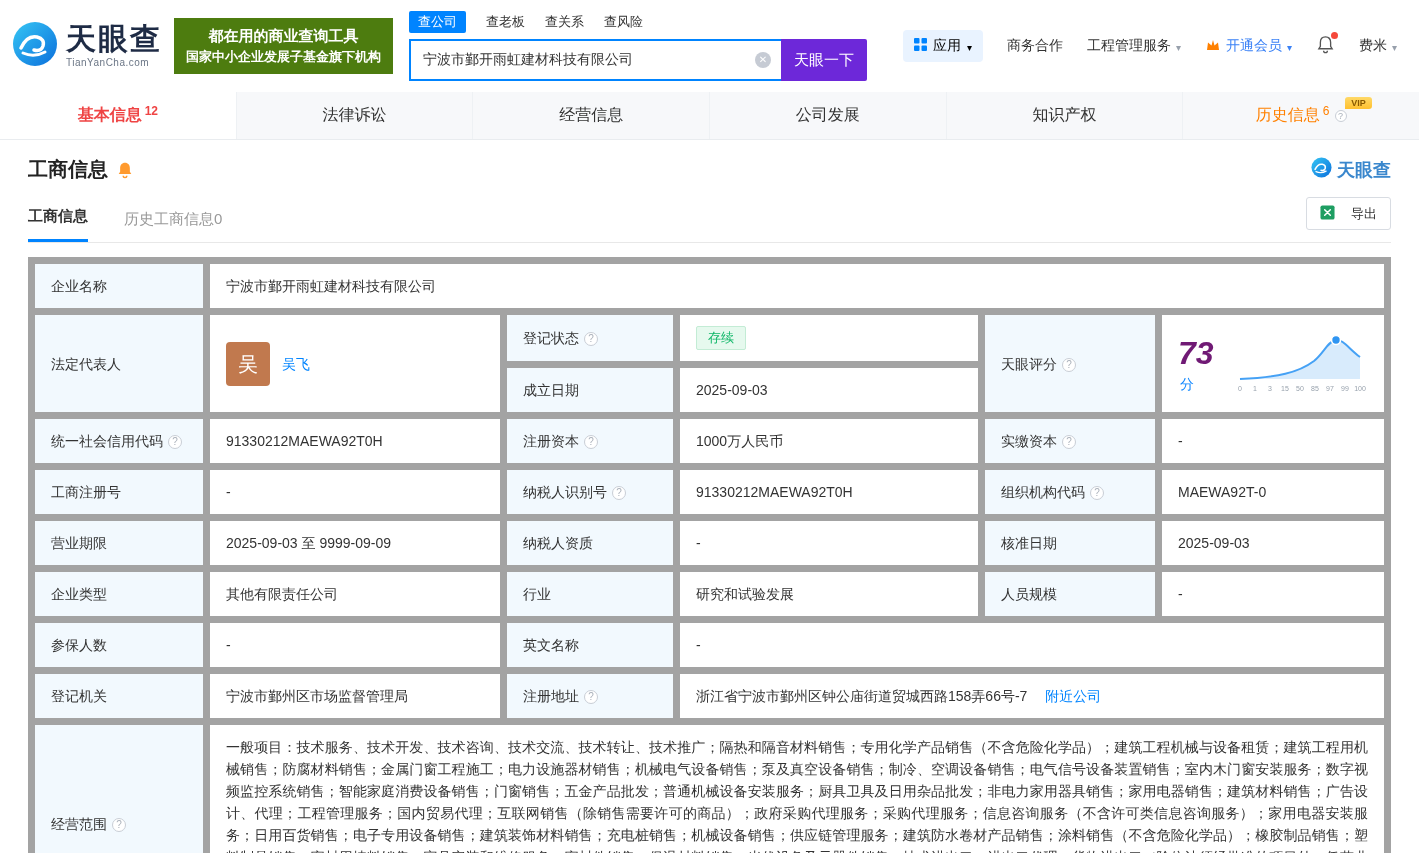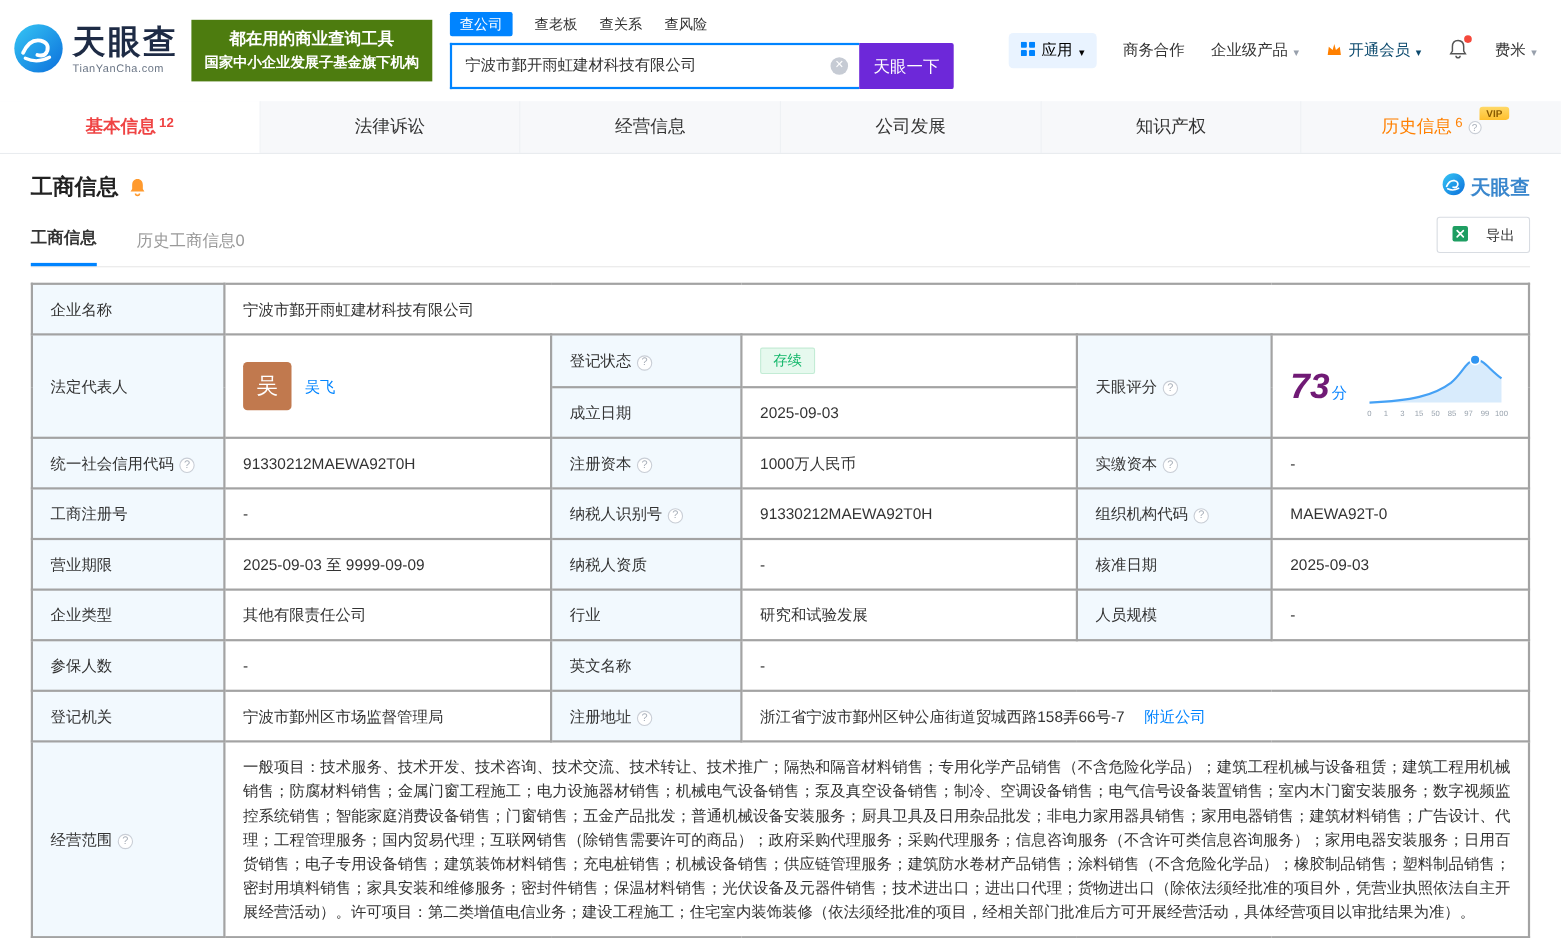--- a/index.html
+++ b/index.html
@@ -31,21 +31,21 @@
   .clear-icon::after { content:"✕"; }
   .sbtn { width:86px; height:42px; background:#6d28d9; color:#fff; font-size:15px; border:none;
     display:flex; align-items:center; justify-content:center; cursor:pointer; border-radius:0 2px 2px 0; }
 
   .top-right { margin-left:auto; display:flex; align-items:center; gap:24px; font-size:14px; color:#333; white-space:nowrap; }
   .apps-pill { display:flex; align-items:center; gap:6px; background:#e9f3ff; color:#000000;
     padding:7px 11px; border-radius:4px; cursor:pointer; }
   .caret::after { content:"▾"; font-size:10px; color:inherit; }
   .caret.gray::after { color:#98a0ac; }
   .menu-item { display:flex; align-items:center; gap:5px; cursor:pointer; }
-  .vip-entry { color:#0c4a6e; }
+  .vip-entry { color:#3b82f6; }
   .bell-wrap { position:relative; cursor:pointer; display:flex; }
   .bell-dot { position:absolute; top:-3px; right:-3px; width:7px; height:7px; background:#f5483b; border-radius:50%; }
 
   
   .nav { display:flex; height:48px; background:#f7f8fa; border-bottom:1px solid #e9ecef; }
   .ntab { flex:1; position:relative; display:flex; align-items:center; justify-content:center;
     font-size:16px; color:#333; border-right:1px solid #eef1f4; cursor:pointer; }
   .ntab:last-child { border-right:none; }
   .ntab.active { background:#fff; color:#ef4444; font-weight:bold; }
   .ntab.history { color:#ff8000; }
@@ -70,21 +70,21 @@
   .subtabs { display:flex; align-items:flex-end; border-bottom:1px solid #e8e8e8; margin-top:18px;
     position:relative; height:42px; }
   .subtab { margin-right:36px; padding-bottom:13px; font-size:15px; color:#999; cursor:pointer; }
   .subtab.active { color:#333; font-weight:bold; border-bottom:3px solid #0084ff; }
   .export-btn { position:absolute; right:0; top:-4px; height:33px; display:flex; align-items:center;
     gap:16px; border:1px solid #d8dce2; border-radius:3px; padding:0 13px; background:#fff;
     font-size:13px; color:#333; cursor:pointer; }
 
   
   .info-table { width:100%; border-collapse:collapse; margin-top:14px; table-layout:fixed; }
-  .info-table td { border:2px solid #a3a3a3; font-size:14px; color:#333; padding:11px 16px;
+  .info-table td { border:7px solid #a3a3a3; font-size:14px; color:#333; padding:11px 16px;
     line-height:22px; vertical-align:middle; word-break:break-all; }
   .info-table td.lbl { background:#f2f9fe; }
   .link { color:#0084ff; cursor:pointer; text-decoration:none; }
   .badge-green { display:inline-block; background:#e6f9ee; color:#12b76a; font-size:13px;
     padding:2px 11px; border-radius:2px; border:1px solid #c3ecd5; line-height:18px; }
   .rep { display:flex; align-items:center; gap:12px; }
   .avatar { width:44px; height:44px; background:#c1794e; color:#fff; font-size:20px;
     border-radius:4px; display:flex; align-items:center; justify-content:center; cursor:pointer; flex:none; }
   .score-wrap { display:flex; align-items:center; gap:16px; }
   .score-num { font-size:32px; font-weight:bold; font-style:italic; color:#701a75; line-height:40px; }
@@ -145,21 +145,21 @@
           <rect x="7.5" y="0" width="5.5" height="5.5" rx="1" fill="#0084ff"></rect>
           <rect x="0" y="7.5" width="5.5" height="5.5" rx="1" fill="#0084ff"></rect>
           <rect x="7.5" y="7.5" width="5.5" height="5.5" rx="1" fill="#0084ff"></rect>
         </svg>
       </span>
       <span>应用</span>
       <span class="caret"></span>
     </span>
     <span class="menu-item">商务合作</span>
     <span class="menu-item">
-      <span>企业级产品</span>
+      <span>工程管理服务</span>
       <span class="caret gray"></span>
     </span>
     <span class="menu-item vip-entry">
       <span>
         <svg width="16" height="14" viewBox="0 0 16 14">
             <path d="M2 12 L3 4.5 L6.5 7.5 L8 2 L9.5 7.5 L13 4.5 L14 12 Z" fill="#ff8000"></path>
           </svg>
       </span>
       <span>开通会员</span>
       <span class="caret"></span>

